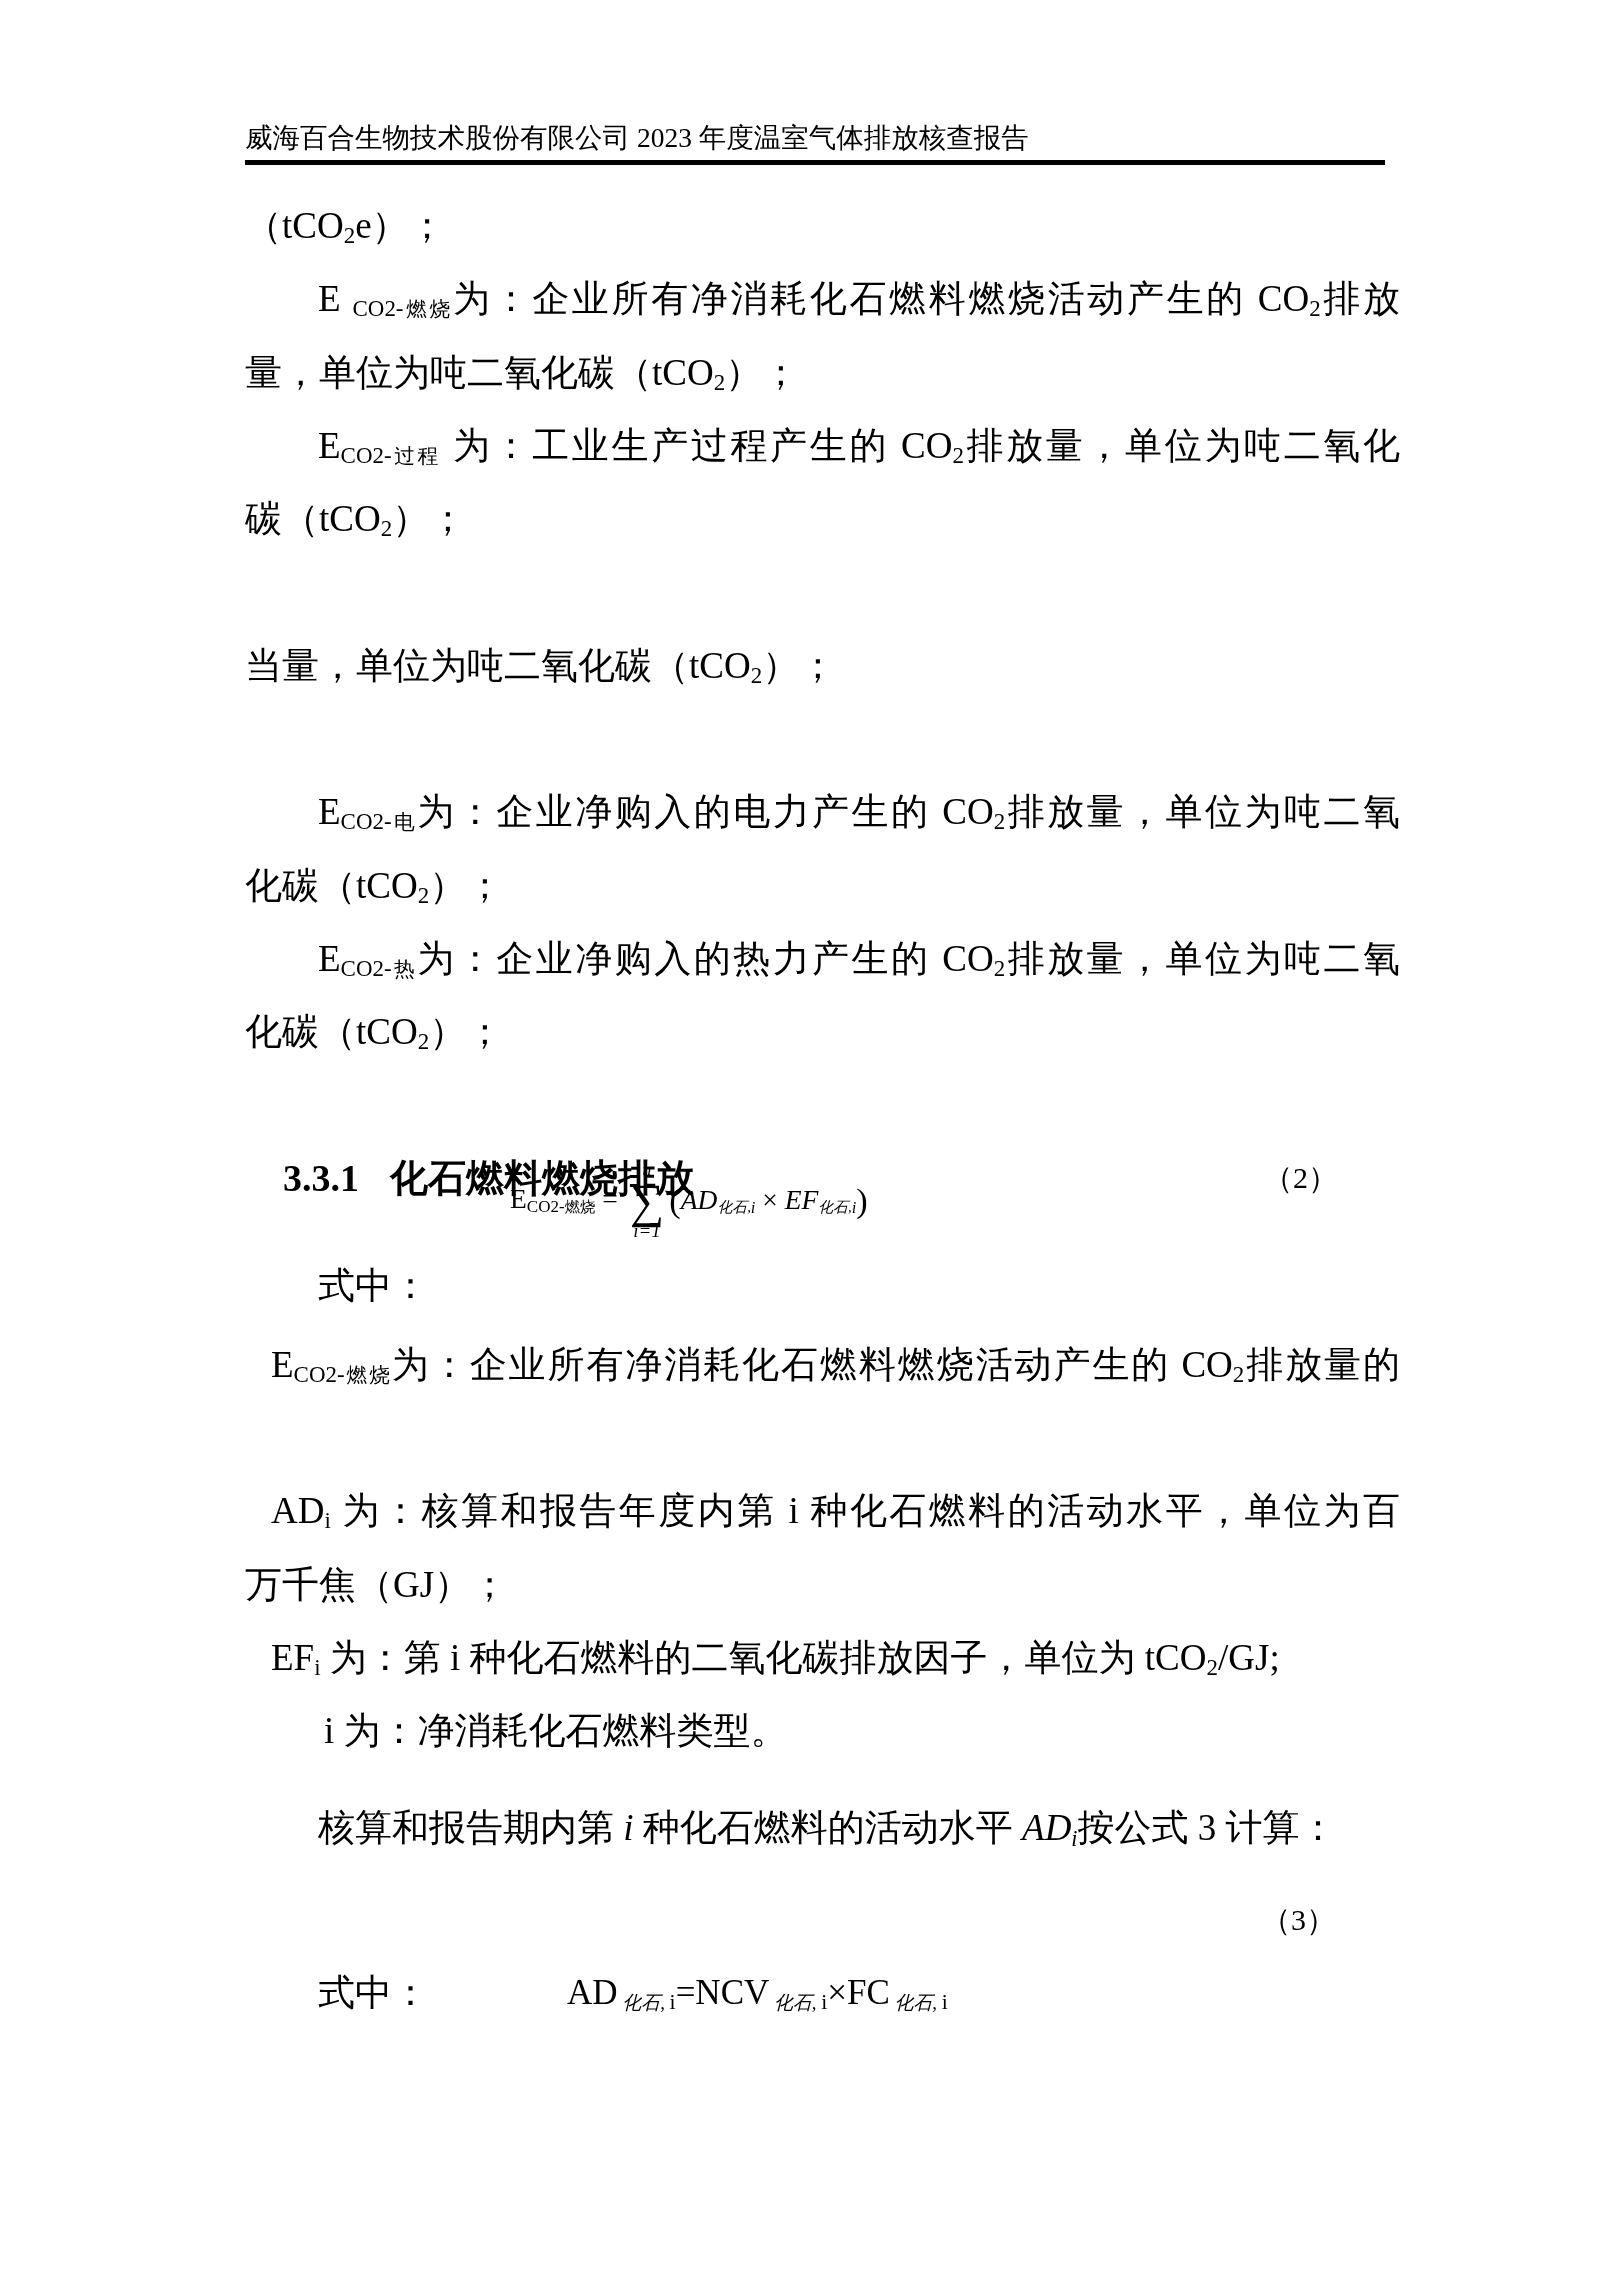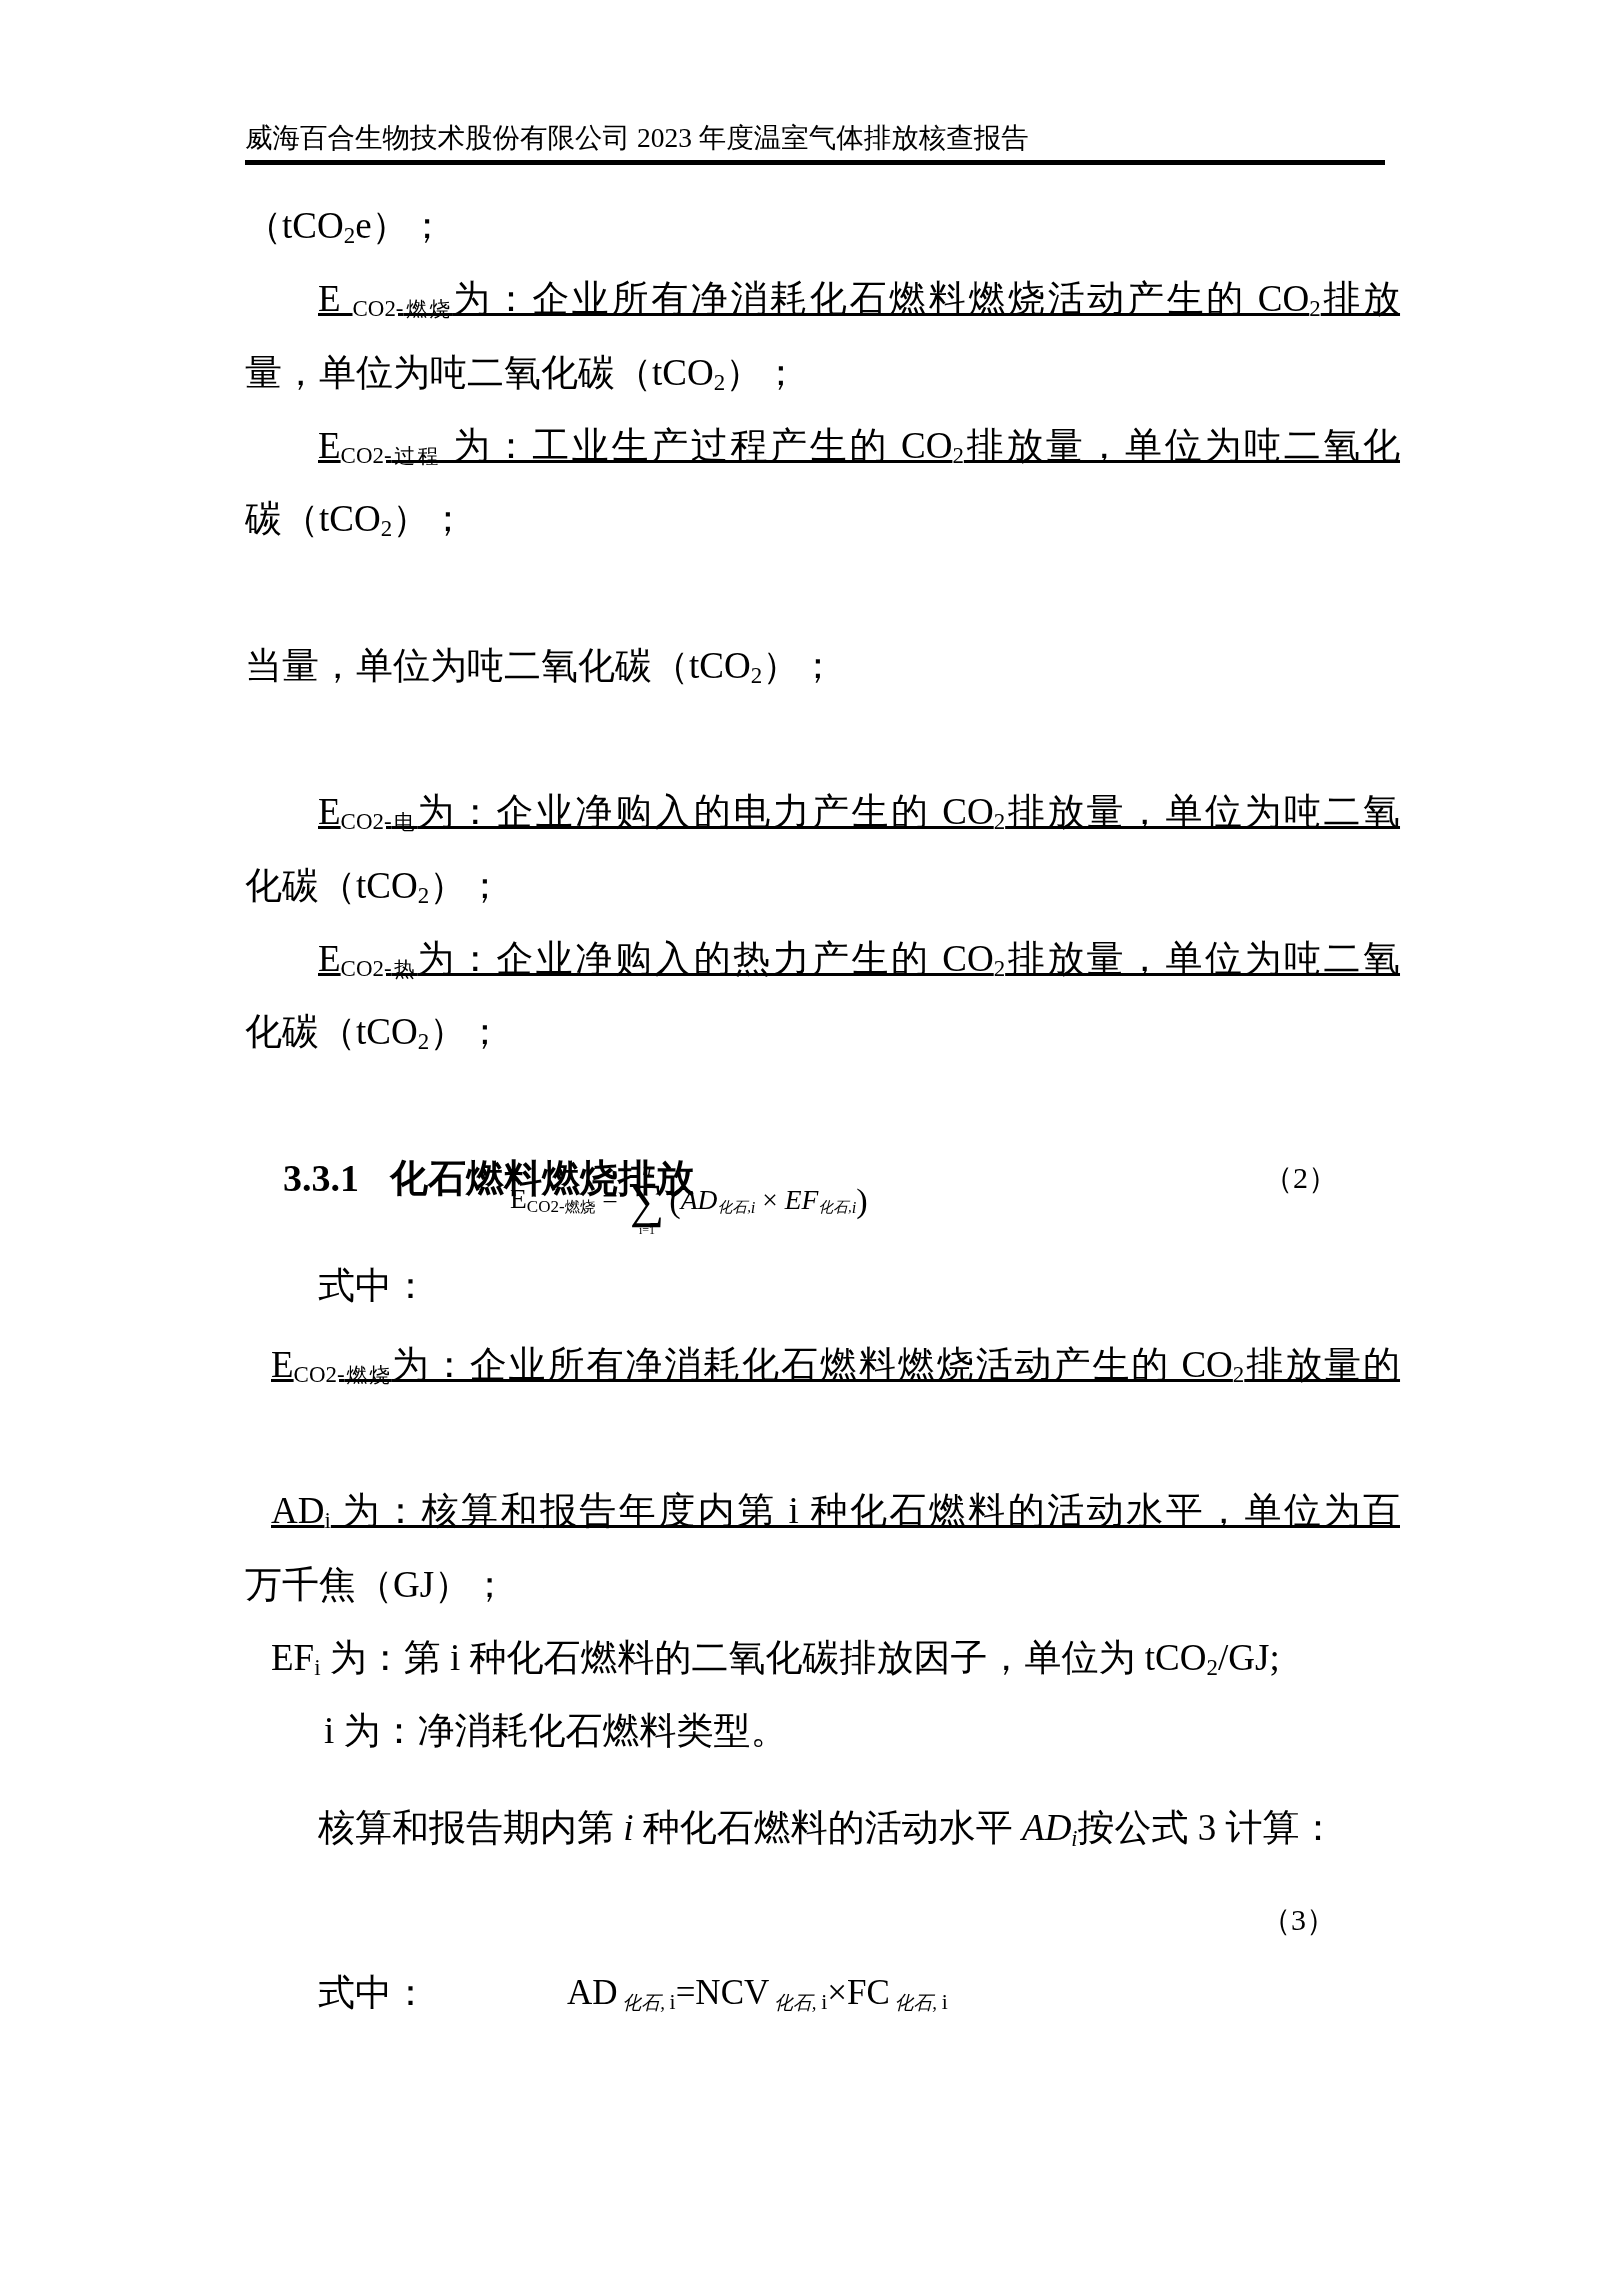--- a/index.html
+++ b/index.html
@@ -11,21 +11,21 @@
   .header {
     position:absolute; left:245px; top:122px; width:1155px;
     font-size:27.5px; line-height:31px; white-space:pre;
   }
   .rule { position:absolute; left:245px; top:160px; width:1140px; height:4.6px; background:#000000; }
 
   .line {
     position:absolute; left:245px; width:1155px; box-sizing:border-box;
     font-size:37px; line-height:73px; white-space:pre;
   }
-  .just { white-space:normal; text-align:justify; text-align-last:justify; text-justify:inter-ideograph;text-decoration:underline; }
+  .just { white-space:normal; text-align:justify; text-align-last:justify; text-justify:inter-ideograph; }
   .ind2  { padding-left:73px; }
   .ind1  { padding-left:26px; }
   .ind15 { padding-left:79px; }
 
   .s-sub    { font-size:0.62em; vertical-align:-0.22em; }
   .s-subcn  { font-size:0.56em; vertical-align:-0.24em; }
   .s-i      { font-style:italic; }
   .s-isub   { font-style:italic; font-size:0.60em; vertical-align:-0.26em; }
   .s-isubcn { font-style:italic; font-size:0.54em; vertical-align:-0.26em; }
   .s-big    { font-size:1.25em; vertical-align:-0.10em; }
@@ -37,21 +37,21 @@
   .heading .num { margin-right:31px; }
 
   .formula2 {
     position:absolute; left:245px; top:1158px; width:1155px; height:85px;
     box-sizing:border-box; padding-left:265px;
     display:flex; align-items:center; font-size:27.5px; white-space:pre;
   }
   .sum { display:inline-flex; flex-direction:column; align-items:center; margin:0 5.2px; }
   .sum-top { font-size:17.7px; line-height:19.6px; font-style:italic; }
   .sum-sym { font-size:48px; line-height:41px; }
-  .sum-bot { font-size:12px; line-height:19.6px; }
+  .sum-bot { font-size:19px; line-height:19.6px; font-style:italic; }
   .eq-num2 { position:absolute; left:1018px; top:2.6px; font-size:30px; line-height:33px; }
 
   .formula3 {
     position:absolute; left:245px; top:1883px; width:1155px; height:73px;
     box-sizing:border-box; padding-left:289px;
     font-size:35px; line-height:73px; white-space:pre;
   }
   .eq-num3 { position:absolute; left:1016px; top:0; font-size:30px; line-height:73px; }
 
   .pageno {

